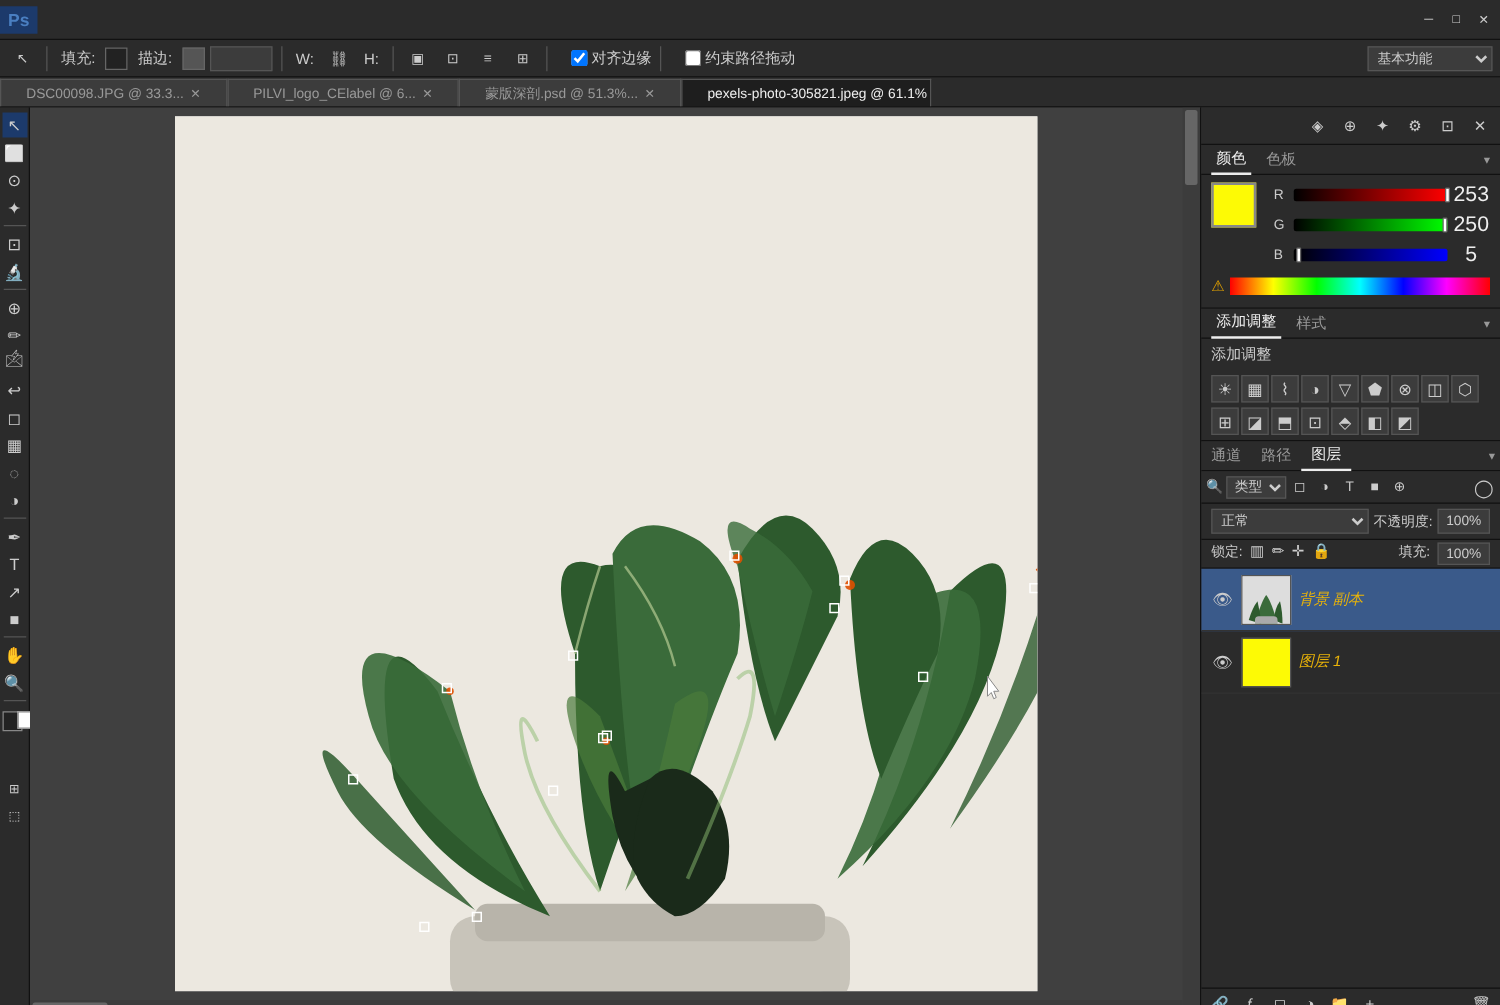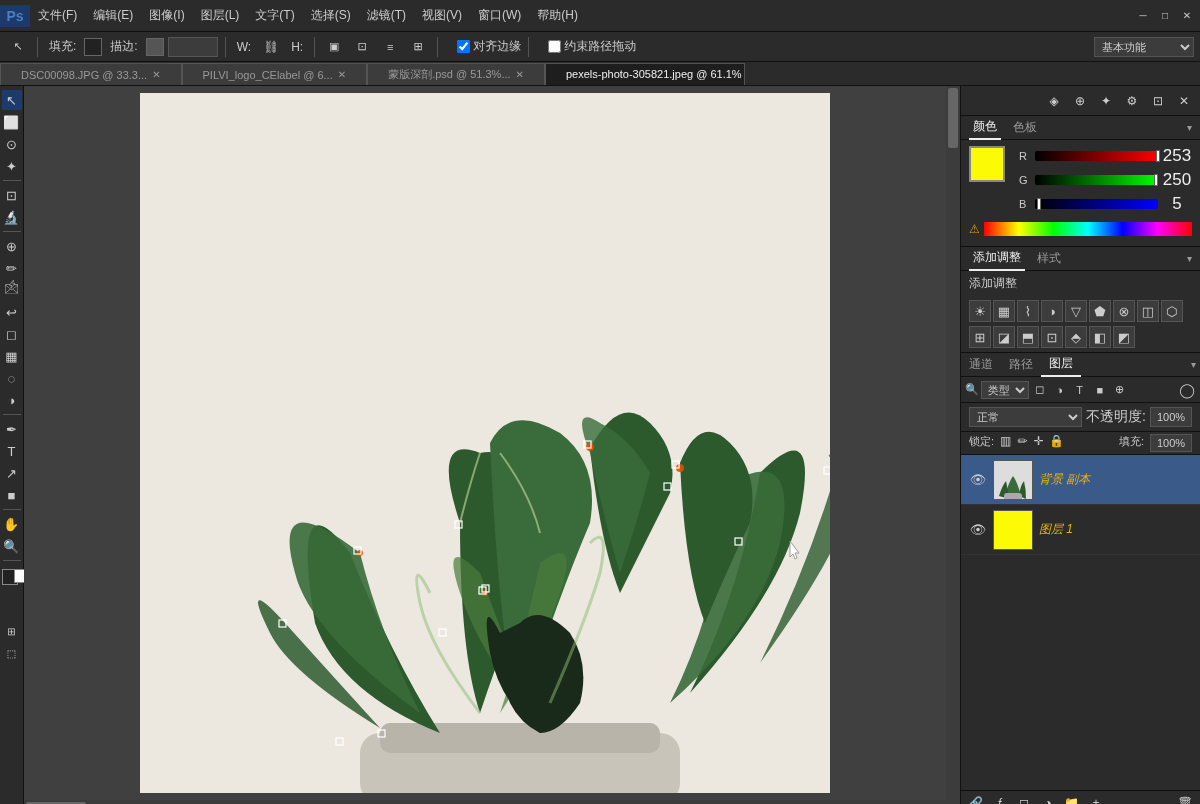--- a/index.html
+++ b/index.html
@@ -198,21 +198,21 @@
     }
 
     
     .layer-controls {
       padding: 4px 8px; display: flex; align-items: center; gap: 4px; border-bottom: 1px solid #111;
     }
     .blend-select {
       flex: 1; height: 20px; background: #3c3c3c; border: 1px solid #555;
       color: #ccc; font-size: 11px; padding: 0 3px; outline: none; cursor: pointer;
     }
-    .opacity-label { font-size: 14px; color: #ccc; }
+    .opacity-label { font-size: 11px; color: #ccc; }
     .opacity-input {
       width: 42px; height: 20px; background: #3c3c3c; border: 1px solid #555;
       color: #ccc; font-size: 11px; padding: 0 3px; outline: none; text-align: center;
     }
 
     .lock-row {
       padding: 2px 8px; display: flex; align-items: flex-start; gap: 6px; border-bottom: 1px solid #111;
     }
     .lock-label { font-size: 11px; color: #ccc; }
     .lock-icon { font-size: 12px; color: #ccc; cursor: pointer; }
@@ -258,32 +258,20 @@
       font-size: 12px; color: #999; cursor: pointer;
     }
     .ch-tab.active { color: #eee; border-bottom: 2px solid #eee; }
     .ch-tab-expand { margin-left: auto; color: #999; font-size: 10px; cursor: pointer; padding: 0 4px; }
   </style>
 </head>
 <body>
 
 <div id="menu-bar">
   <div class="menu-logo">Ps</div>
-  <div class="menu-items">
-    <div class="menu-item">文件(F)</div>
-    <div class="menu-item">编辑(E)</div>
-    <div class="menu-item">图像(I)</div>
-    <div class="menu-item">图层(L)</div>
-    <div class="menu-item">文字(T)</div>
-    <div class="menu-item">选择(S)</div>
-    <div class="menu-item">滤镜(T)</div>
-    <div class="menu-item">视图(V)</div>
-    <div class="menu-item">窗口(W)</div>
-    <div class="menu-item">帮助(H)</div>
-  </div>
   <div class="menu-right">
     <div class="win-btn">─</div>
     <div class="win-btn">□</div>
     <div class="win-btn">✕</div>
   </div>
 </div>
 
 <div id="toolbar">
 
   <div class="tool-btn">↖</div>

